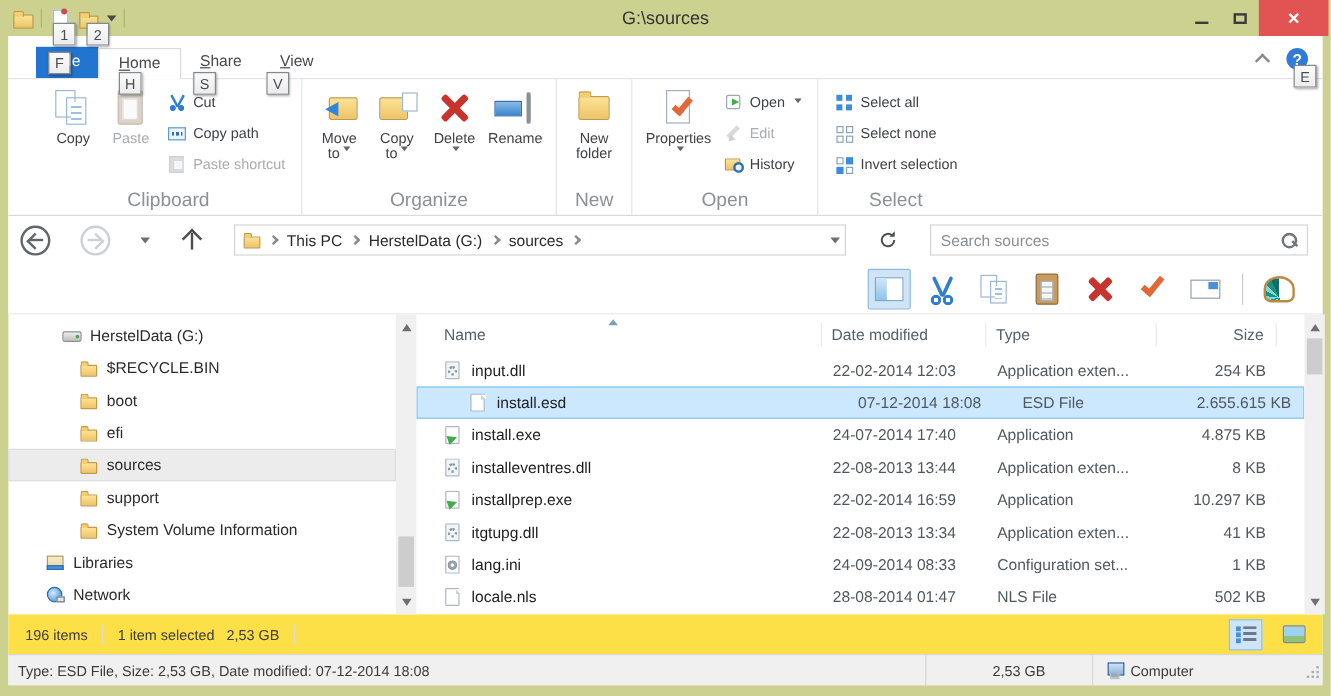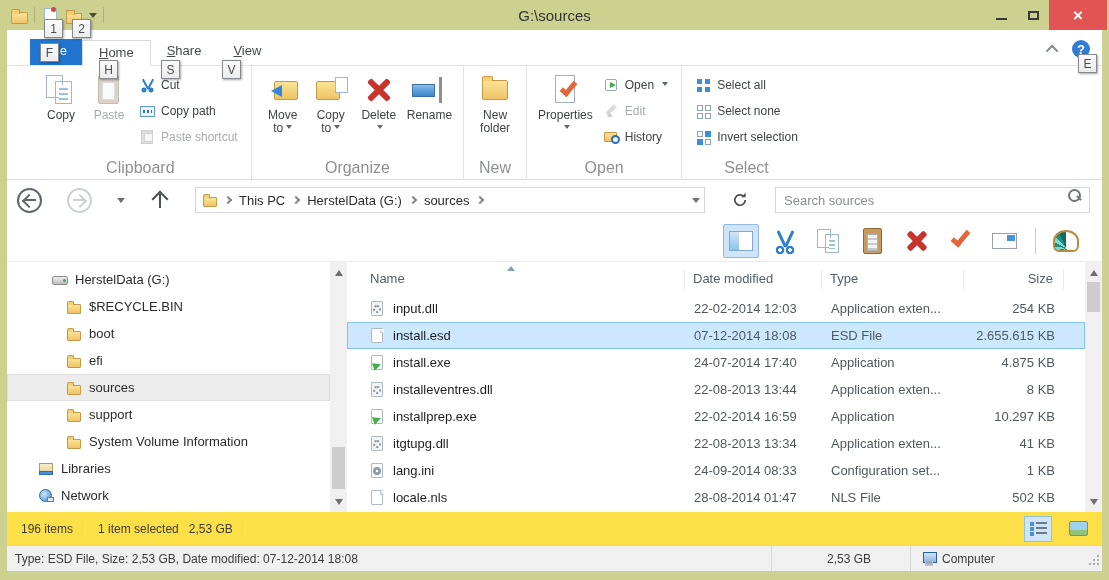--- a/index.html
+++ b/index.html
@@ -46,21 +46,21 @@
   .rgroup { position:relative; display:flex; align-items:flex-start; padding:3px 7px 18px; border-right:1px solid #e4e5e7; }
   .glabel { position:absolute; left:0; right:0; bottom:2px; text-align:center; color:#8e9194; font-size:16px; }
   .bigwrap { display:flex; align-items:flex-start; }
   .smallwrap { display:flex; flex-direction:column; padding-top:3px; }
   .rbig { display:flex; flex-direction:column; align-items:center; min-width:48px; padding:4px 4px 0; line-height:13px; text-align:center; color:#3f4347; }
   .rsmall { display:flex; align-items:center; gap:5px; height:26px; padding:0 6px; color:#3f4347; white-space:nowrap; }
   .disabled { color:#a8acb0; }
   .disabled .ri, .disabled .si { opacity:.45; filter:grayscale(55%); }
   .mcaret { display:none; width:0; height:0; border:3px solid transparent; border-top:4px solid #5f666c; margin-left:3px; }
   .mcaret.show { display:inline-block; }
-  .l2 { display:flex; align-items:center; justify-content:center; min-height:13px; }
+  .l2 { display:flex; justify-content:center; min-height:13px; }
 
   
   .ri { display:block; width:36px; height:34px; position:relative; margin-bottom:2px; }
   .ri::before, .ri::after { content:""; position:absolute; box-sizing:border-box; }
   .ri-copy::before { left:3px; top:2px; width:17px; height:23px; background:#fff; border:1px solid #9eb8d4; }
   .ri-copy::after  { left:12px; top:8px; width:17px; height:23px; border:1px solid #9eb8d4; padding:3px;
                      background:repeating-linear-gradient(#fff 0 3px,#9cc0e4 3px 5px) content-box #fff; }
   .ri-paste::before{ left:7px; top:2px; width:21px; height:29px; background:#c99a5d; border:1px solid #8d6a3b; border-radius:2px; }
   .ri-paste::after { left:11px; top:9px; width:13px; height:18px; background:#f4f6f8; border:1px solid #aab4bd; }
   .ri-moveto::before, .ri-copyto::before, .ri-newfolder::before, .ri-history-f
@@ -119,21 +119,21 @@
   .dcaret { width:0; height:0; border:4px solid transparent; border-top:5px solid #6a7076; margin-top:4px; }
   .upbtn { width:20px; height:22px; position:relative; flex:none; }
   .upbtn::before { content:""; position:absolute; left:4px; top:4px; width:10px; height:10px; border-left:2px solid #4a4f54; border-top:2px solid #4a4f54; transform:rotate(45deg); }
   .upbtn::after  { content:""; position:absolute; left:9px; top:5px; width:2px; height:14px; background:#4a4f54; }
   .breadcrumb { flex:none; width:510px; height:26px; border:1px solid #d6d6d6; display:flex; align-items:center; padding:0 4px 0 6px; gap:6px; }
   .crumb { font-size:13px; color:#2b2b2b; padding:2px 2px; white-space:nowrap; }
   .bchev { width:6px; height:6px; border-right:2px solid #84898e; border-top:2px solid #84898e; transform:rotate(45deg); flex:none; }
   .bc-spacer { flex:1; }
   .bc-caret { width:0; height:0; border:4px solid transparent; border-top:5px solid #6a7076; margin-top:4px; }
   .refreshbtn { width:20px; height:20px; flex:none; display:flex; align-items:center; justify-content:center; }
-  .searchbox { flex:1; height:26px; border:1px solid #d6d6d6; display:flex; padding:0 8px; }
+  .searchbox { flex:1; height:26px; border:1px solid #d6d6d6; display:flex; align-items:center; padding:0 8px; }
   .searchbox input { flex:1; border:none; outline:none; font-family:"Liberation Sans",sans-serif; font-size:13px; color:#333; }
   .searchbox input::placeholder { color:#8a8f94; }
   .mag { width:14px; height:14px; position:relative; flex:none; }
   .mag::before { content:""; position:absolute; left:1px; top:1px; width:9px; height:9px; border:2px solid #6f757a; border-radius:50%; }
   .mag::after  { content:""; position:absolute; left:9px; top:9px; width:6px; height:2px; background:#6f757a; transform:rotate(45deg); }
 
   
   .toolrow { height:42px; background:#fff; border-bottom:1px solid #ececec; display:flex; align-items:center; justify-content:flex-end; gap:8px; padding-right:18px; }
   .tbtn { width:36px; height:34px; display:flex; align-items:center; justify-content:center; border:1px solid transparent; border-radius:2px; }
   .tbtn.active { background:#cfe4f7; border-color:#8ebae0; }
@@ -182,21 +182,21 @@
   .fheader { height:33px; display:flex; align-items:center; position:relative; flex:none; }
   .hcell { font-size:13px; color:#54606c; padding-left:8px; border-right:1px solid #e8ebee; height:20px; line-height:20px; }
   .hc-name { width:338px; padding-left:23px; position:relative; }
   .hc-date { width:137px; }
   .hc-type { width:142px; }
   .hc-size { width:100px; text-align:right; padding-right:10px; }
   .sorttri { position:absolute; left:160px; top:-7px; width:0; height:0; border:4px solid transparent; border-bottom:5px solid #7f9db9; }
 
   .flist { flex:1; overflow:hidden; }
   .frow { height:27px; display:flex; align-items:center; border:1px solid transparent; }
-  .frow.sel { background:#cce8ff; border-color:#84c3f0; }
+  .frow.sel { background:#cce8ff; border-color:#84c3f0;padding-left:21px; }
   .fc { font-size:13px; white-space:nowrap; overflow:hidden; }
   .fc.name { width:338px; padding-left:21px; color:#1e1e1e; display:flex; align-items:center; gap:7px; }
   .fc.date { width:137px; padding-left:8px; color:#50585f; }
   .fc.type { width:142px; padding-left:8px; color:#50585f; }
   .fc.size { width:100px; text-align:right; padding-right:10px; color:#50585f; }
 
   
   .fi { width:17px; height:16px; position:relative; display:inline-block; flex:none; }
   .fi::before, .fi::after { content:""; position:absolute; box-sizing:border-box; }
   .fi-file::before, .fi-dll::before, .fi-exe::before, .fi-ini::before

